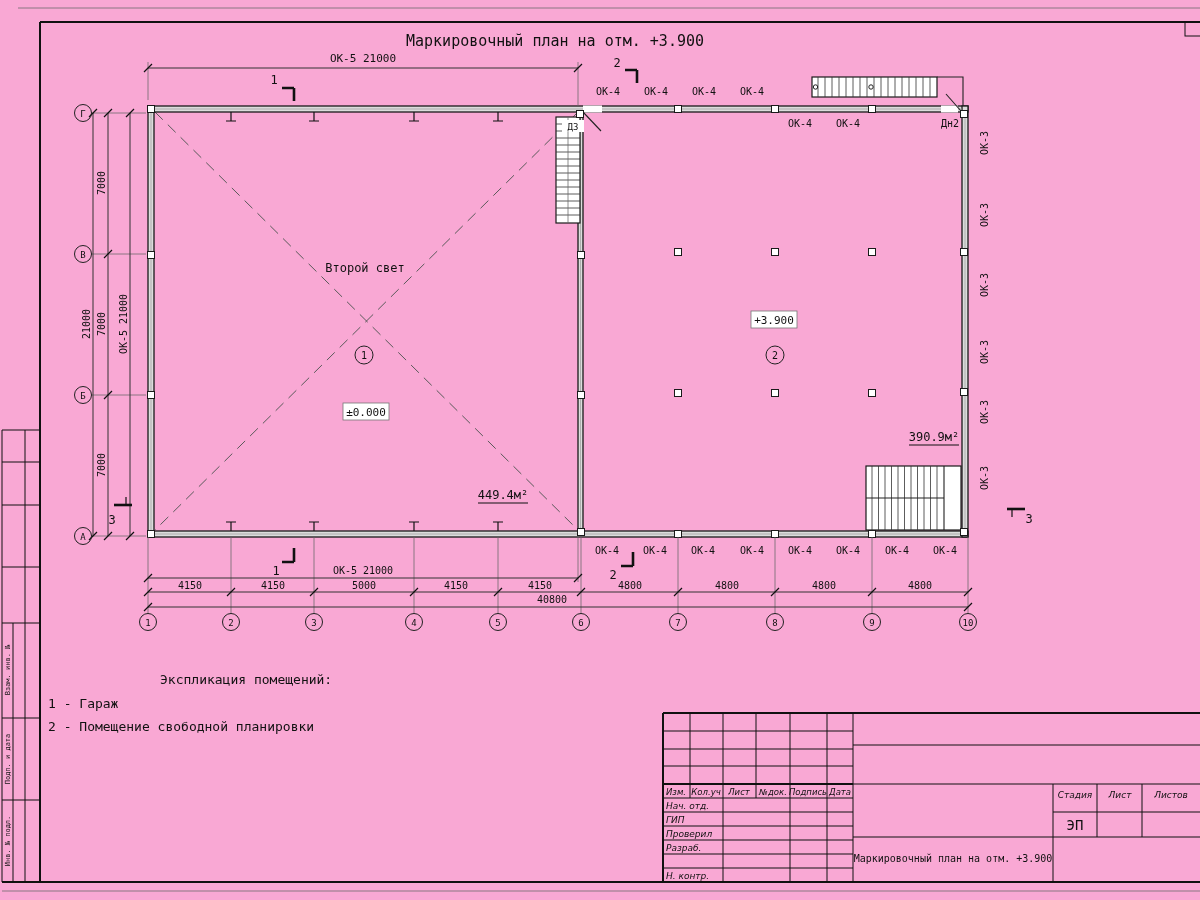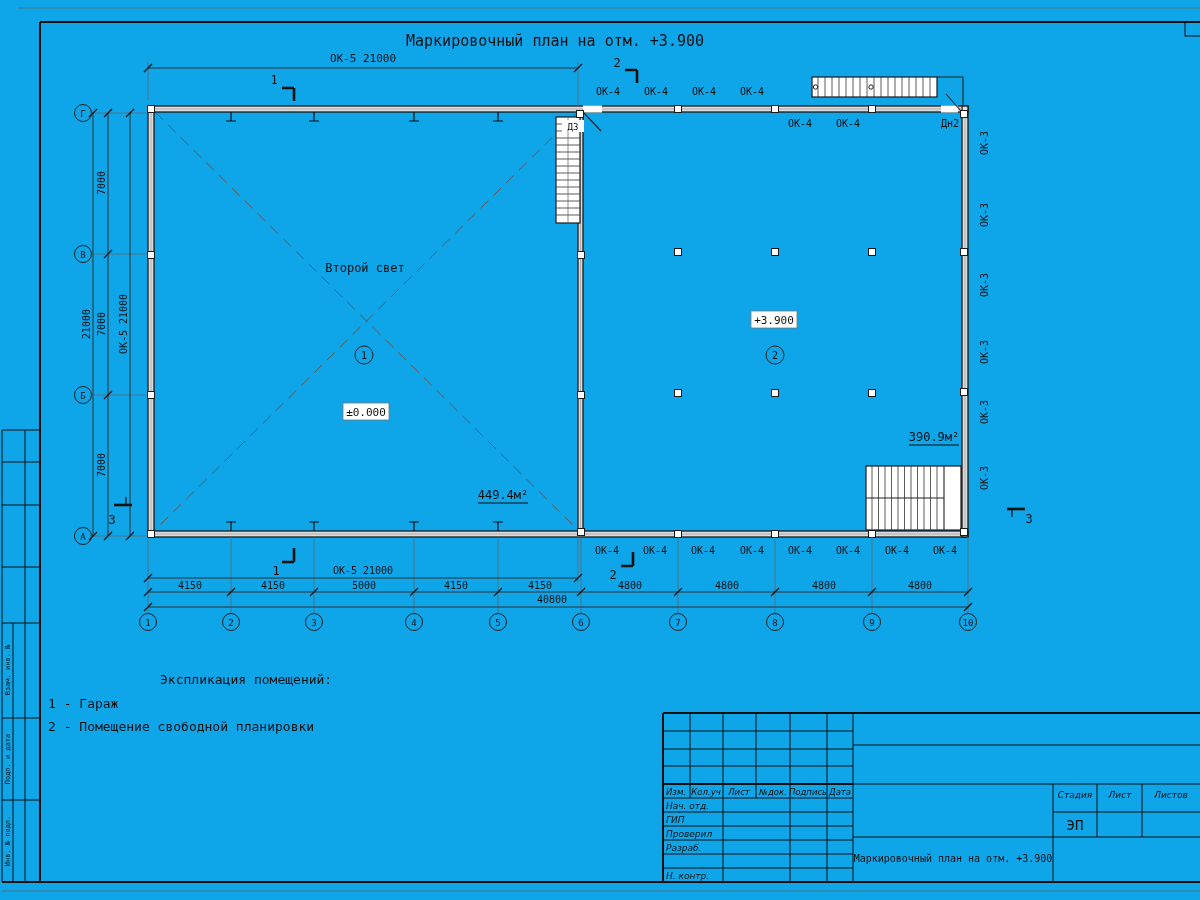--- a/index.html
+++ b/index.html
@@ -1,16 +1,16 @@
 <!DOCTYPE html>
 <html><head>
 <meta charset="utf-8">
 <style>
   html,body{margin:0;padding:0;background:#fff;}
-  #sheet{width:1200px;height:900px;position:relative;background:#0ea5e9;overflow:hidden;}
+  #sheet{width:1200px;height:900px;position:relative;background:#f9a8d4;overflow:hidden;}
   svg{display:block;}
   text{font-family:"DejaVu Sans Mono","Liberation Mono",monospace;fill:#111;}
   .mid{text-anchor:middle;}
   .t9{font-size:9px;} .t10{font-size:10px;} .t11{font-size:11px;} .t12{font-size:12px;}
   .t13{font-size:13px;} .t15{font-size:15px;} .t8{font-size:8.5px;} .t7{font-size:7px;} .t14{font-size:14px;}
   .ital{font-family:"DejaVu Sans","Liberation Sans",sans-serif;font-style:italic;}
   .wall{fill:#dcdcdc;stroke:#1a1a1a;stroke-width:1.3;}
   .glz{stroke:#999;stroke-width:.7;fill:none;}
   .thin{stroke:#666;stroke-width:.75;fill:none;}
   .dim{stroke:#333;stroke-width:1;fill:none;}

